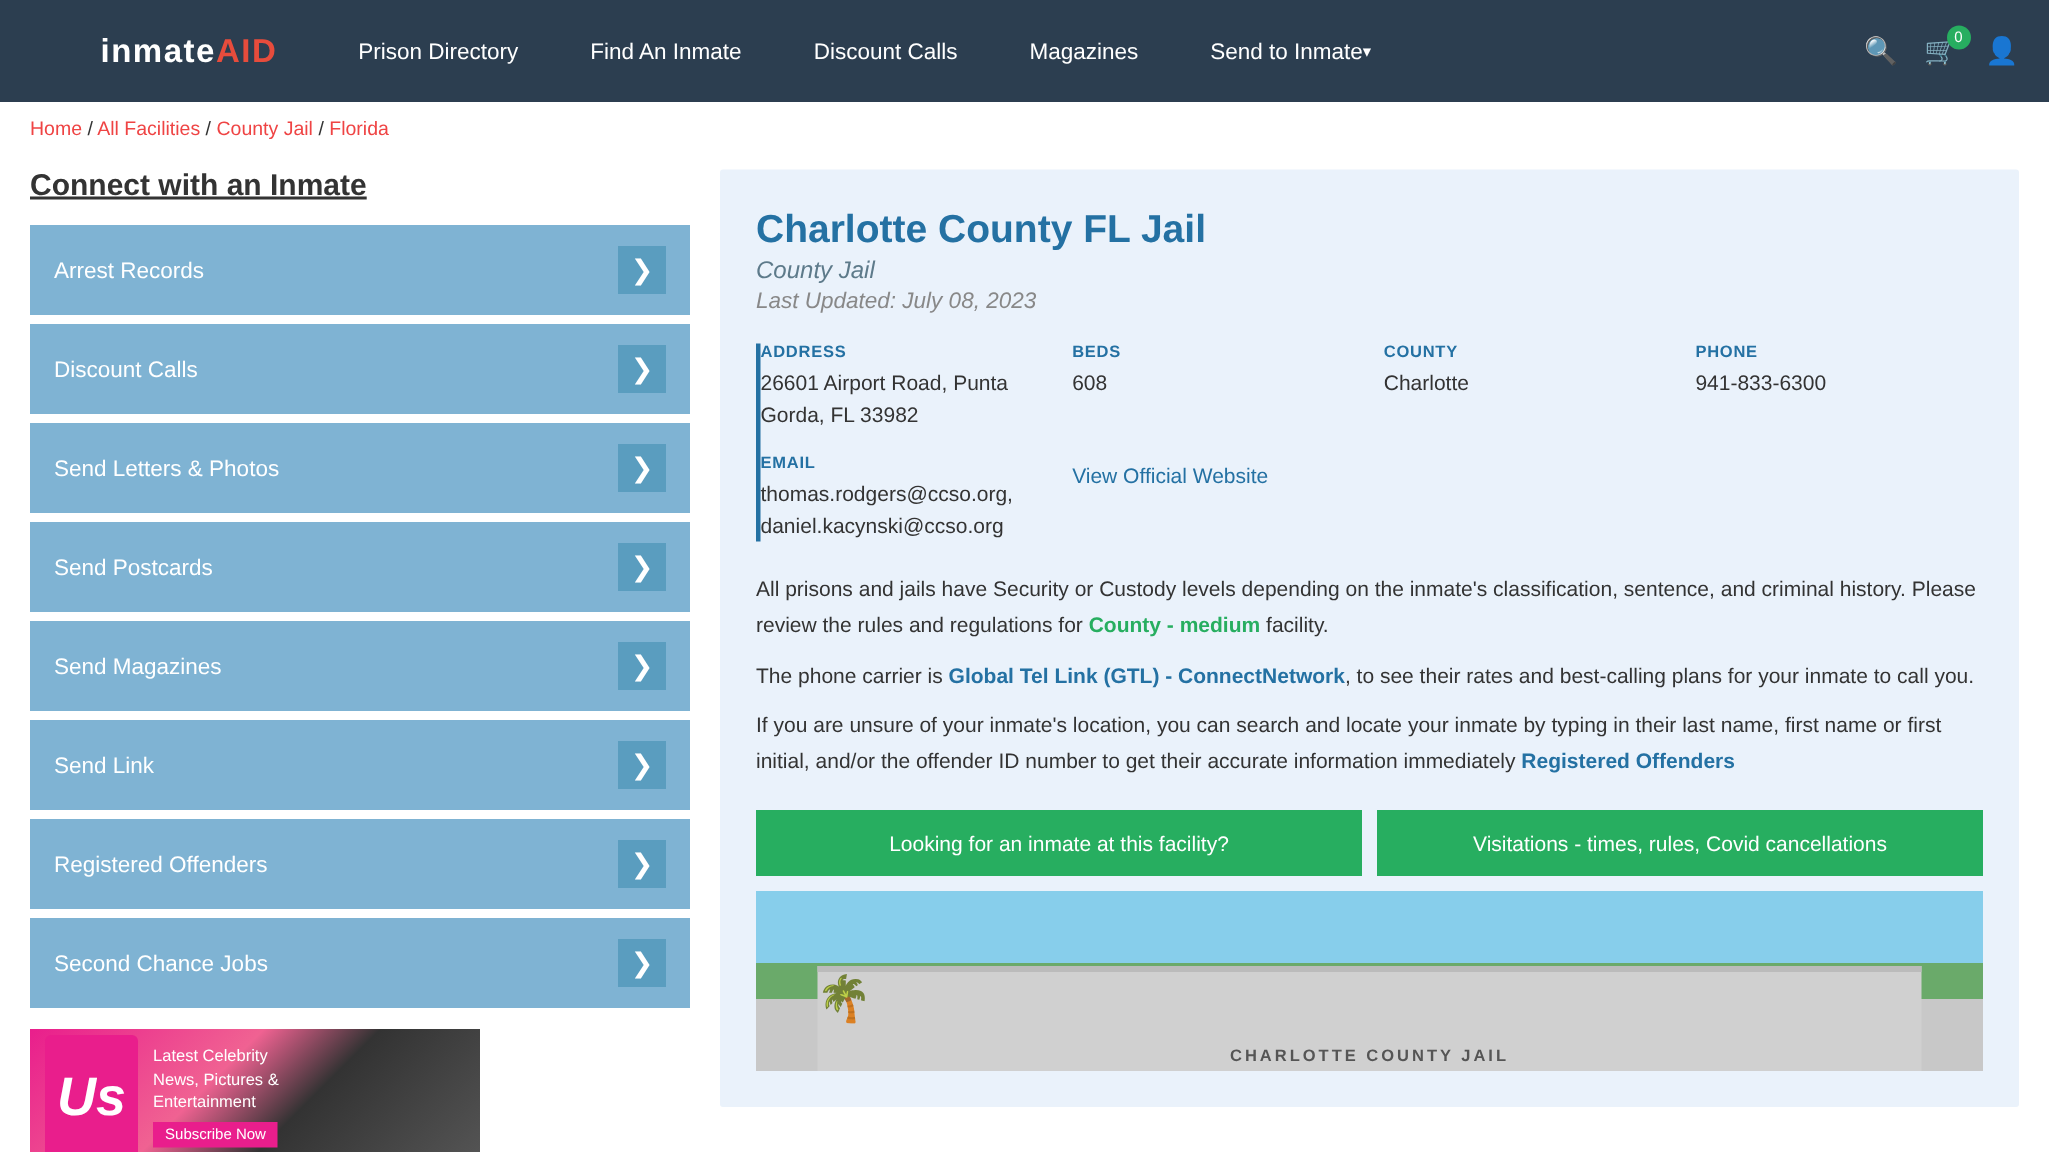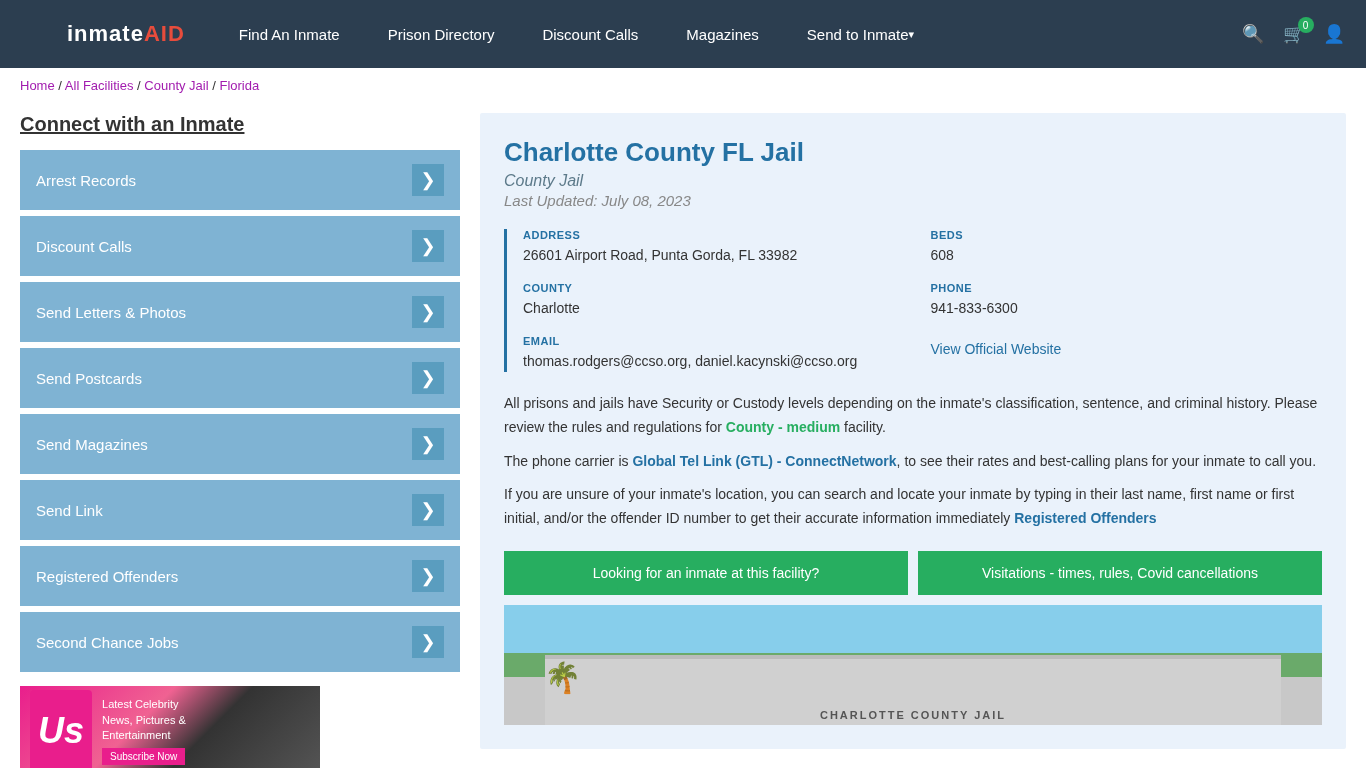--- a/index.html
+++ b/index.html
@@ -73,21 +73,21 @@
       align-items: center;
       justify-content: center;
     }
 
     
     .breadcrumb {
       padding: 10px 20px;
       font-size: 13px;
     }
     .breadcrumb a {
-      color: #a21caf;
+      color: #ef4444;
       text-decoration: none;
       text-align: center;
     }
     .breadcrumb span { color: #333; }
 
     
     .main-container {
       display: flex;
       padding: 10px 20px;
       gap: 20px;
@@ -197,24 +197,23 @@
     .facility-updated {
       color: #888;
       font-size: 15px;
       font-style: italic;
       margin-bottom: 20px;
     }
 
     
     .info-grid {
       display: grid;
-      grid-template-columns: 1fr 1fr;
+      grid-template-columns: 1fr 1fr 1fr 1fr;
       gap: 16px;
       border-left: 3px solid #2471a3;
-      padding-left: 16px;
       margin-bottom: 20px;
     }
     .info-item {}
     .info-label {
       color: #2471a3;
       font-size: 11px;
       font-weight: bold;
       text-transform: uppercase;
       letter-spacing: 0.5px;
       margin-bottom: 4px;
@@ -296,22 +295,22 @@
     }
   </style>
 </head>
 <body>
 
 <nav>
   <div class="nav-logo">
     <span class="logo-text">inmate<span class="logo-aid">AID</span></span>
   </div>
   <div class="nav-links">
+    <a class="nav-link">Prison Directory</a>
     <a class="nav-link">Find An Inmate</a>
-    <a class="nav-link">Prison Directory</a>
     <a class="nav-link">Discount Calls</a>
     <a class="nav-link">Magazines</a>
     <a class="nav-link dropdown">Send to Inmate</a>
   </div>
   <div class="nav-icons">
     <span class="nav-icon">🔍</span>
     <span class="nav-icon" style="position:relative;">
       🛒
       <span class="cart-badge">0</span>
     </span>

